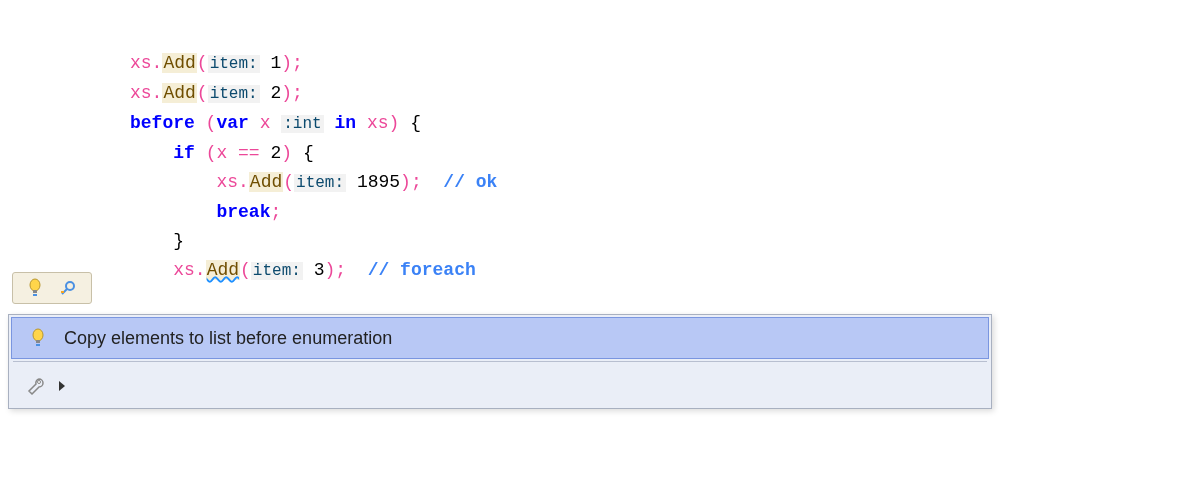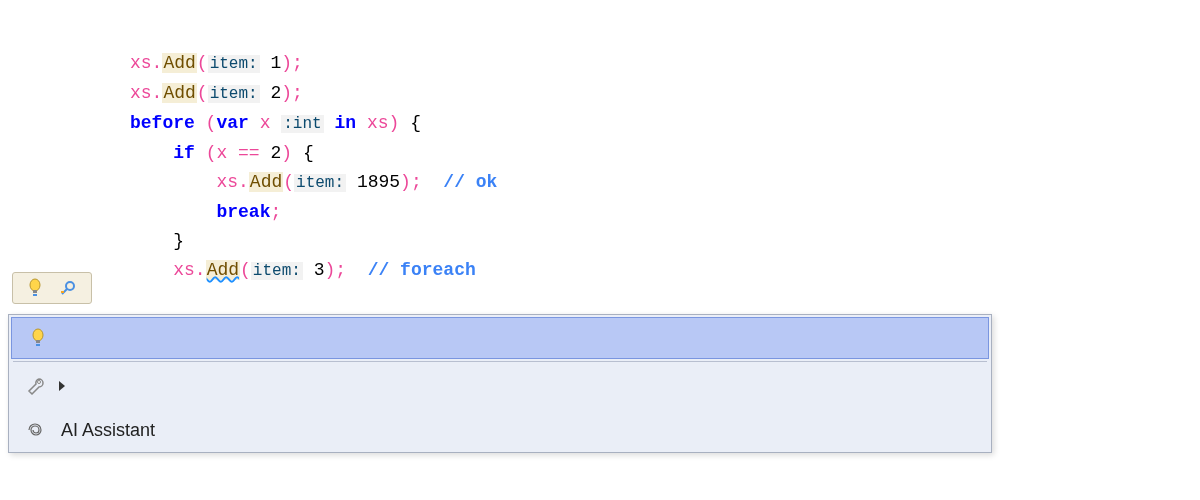--- a/index.html
+++ b/index.html
@@ -123,32 +123,25 @@
 
 <div class="context-menu">
   <div class="menu-item selected">
     <span class="icon-slot">
       <svg width="16" height="20" viewBox="0 0 16 20">
           <ellipse cx="8" cy="7" rx="5" ry="6" fill="#ffd54a" stroke="#b8962e" stroke-width="1"></ellipse>
           <rect x="6" y="12" width="4" height="3" fill="#888"></rect>
           <rect x="6" y="16" width="4" height="2" fill="#4a90e2"></rect>
         </svg>
     </span>
+    <span class="label">Copy elements to list before enumeration</span>
   </div>
   <div class="menu-separator"></div>
   <div class="menu-item">
     <span class="icon-slot">
       <svg width="18" height="18" viewBox="0 0 18 18">
           <path d="M13 2 a4 4 0 0 1 0 8 l-7 7 l-3-3 l7-7 a4 4 0 0 1 3-5 z" fill="none" stroke="#888" stroke-width="1.5"></path>
           <circle cx="13" cy="5" r="1.5" fill="#fff" stroke="#888"></circle>
         </svg>
     </span>
     <span class="submenu-arrow"></span>
   </div>
-  <div class="menu-item">
-    <span class="icon-slot">
-      <svg width="18" height="18" viewBox="0 0 18 18">
-          <path d="M9 9 m-6 0 a6 6 0 1 1 12 0 a5 5 0 1 1 -10 0 a4 4 0 1 1 8 0 a3 3 0 1 1 -6 0" fill="none" stroke="#666" stroke-width="1.2"></path>
-        </svg>
-    </span>
-    <span class="label">AI Assistant</span>
-  </div>
 </div>
 
 </body></html>

